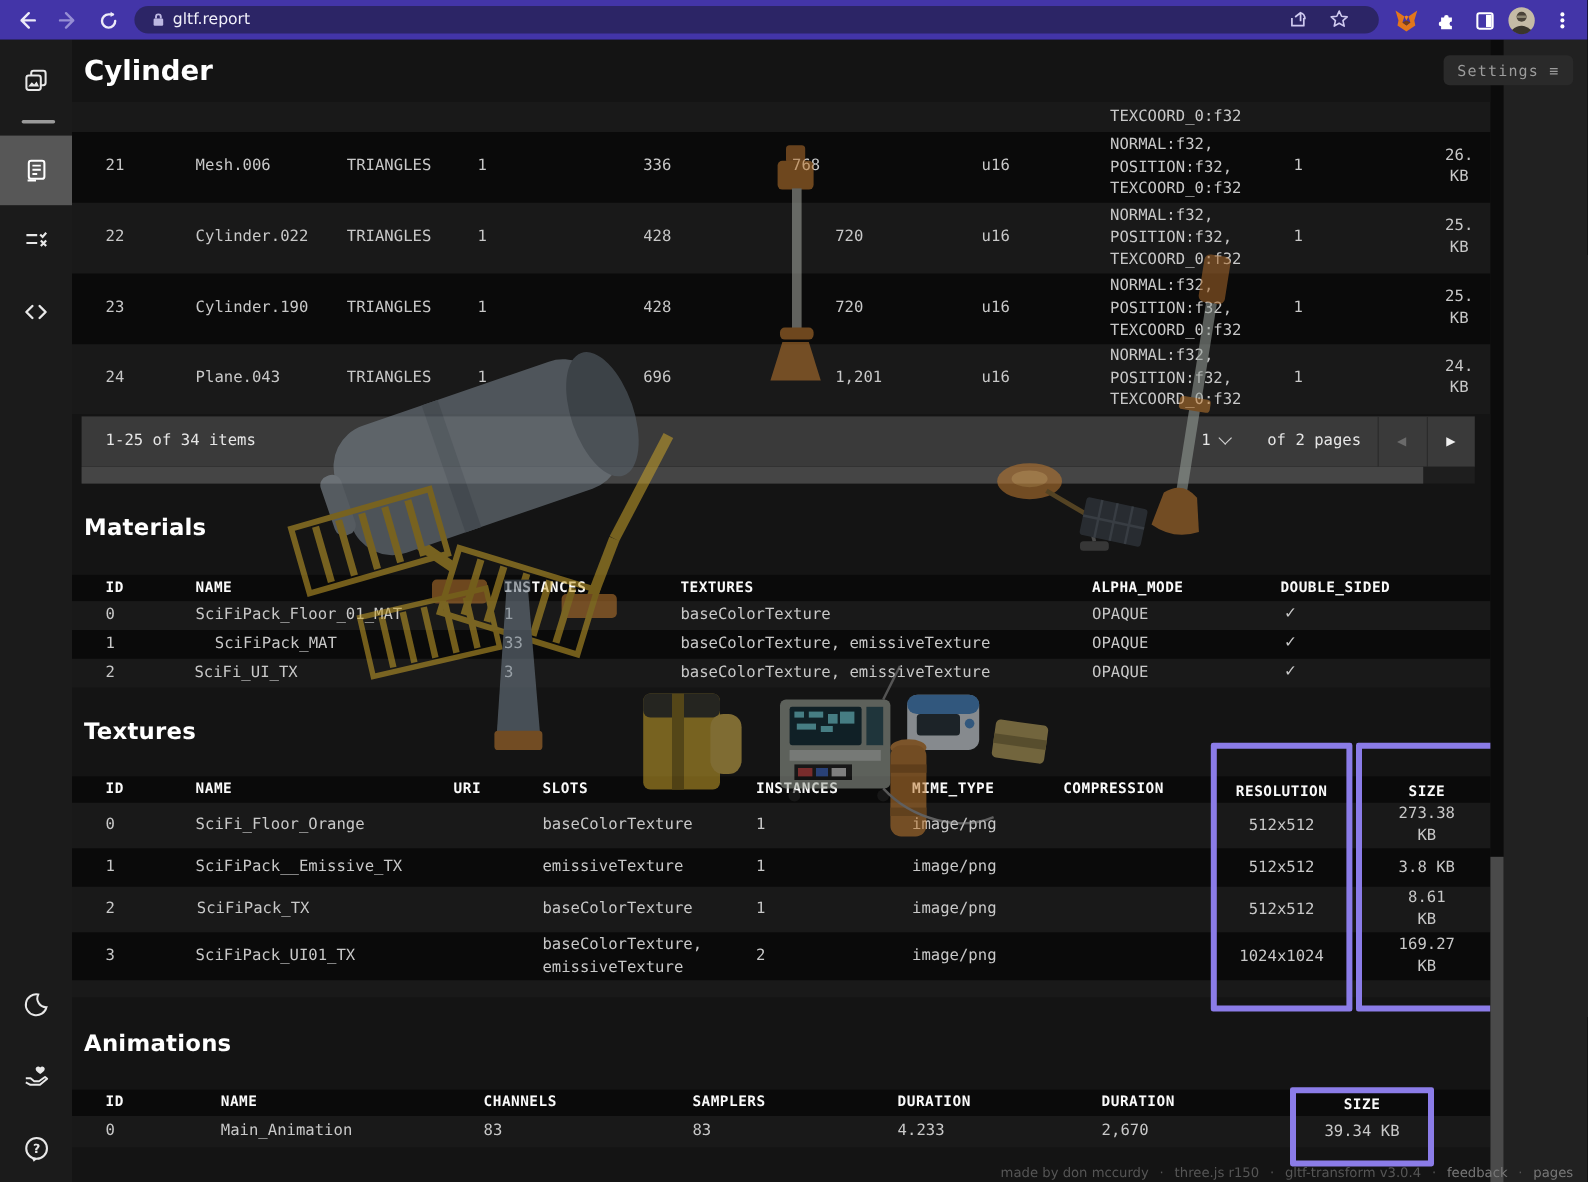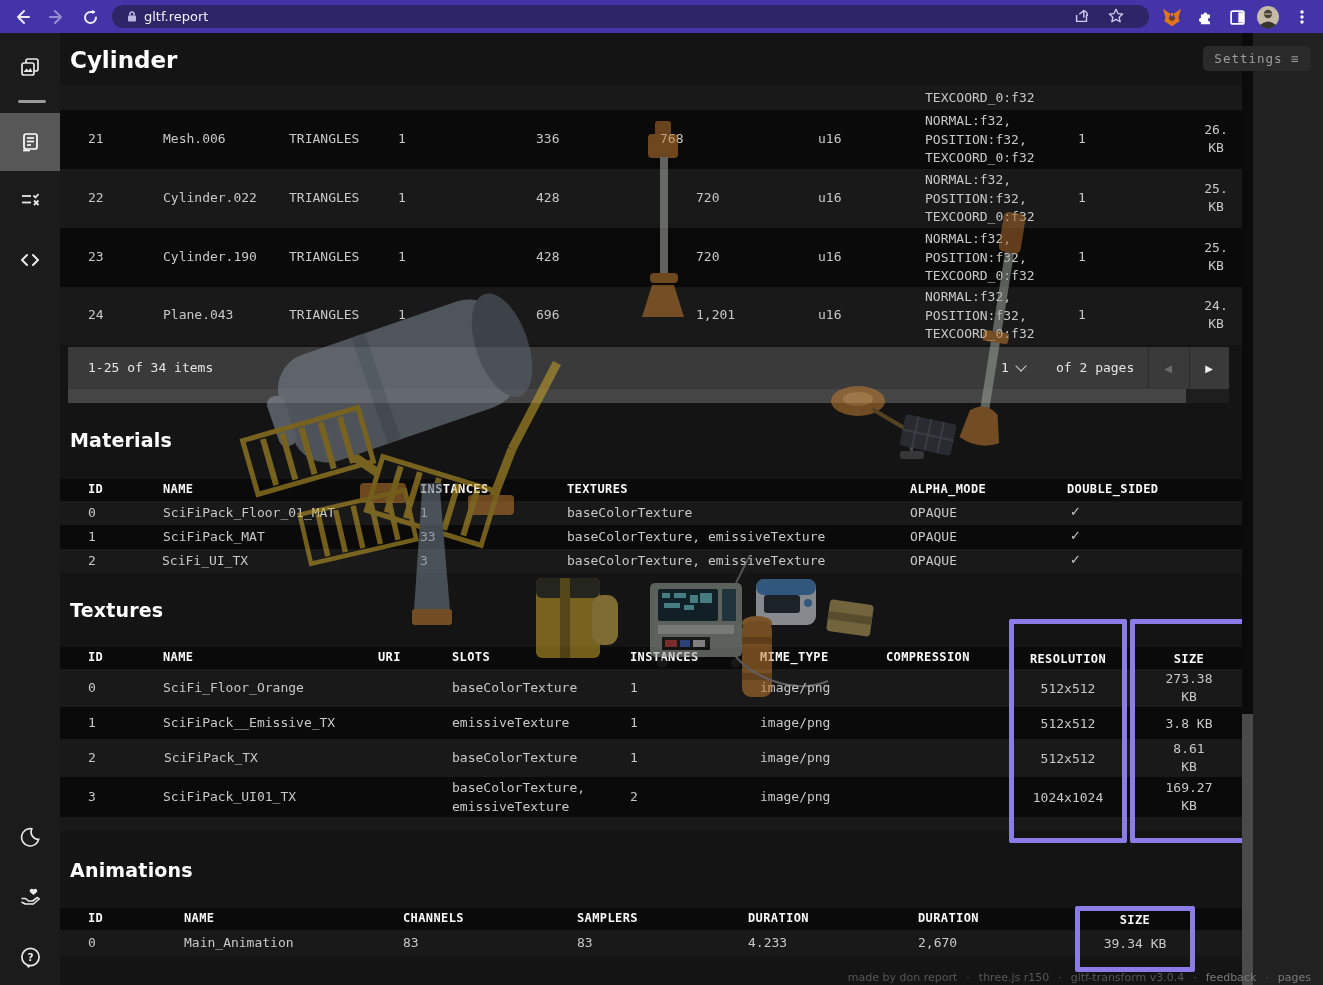--- a/index.html
+++ b/index.html
@@ -214,21 +214,21 @@
       <div class="trow light" style="top:468px;height:24px">
         <span class="cell" style="left:28px;top:4px">0</span>
         <span class="cell" style="left:103px;top:4px">SciFiPack_Floor_01_MAT</span>
         <span class="cell" style="left:360px;top:4px">1</span>
         <span class="cell" style="left:507px;top:4px">baseColorTexture</span>
         <span class="cell" style="left:850px;top:4px">OPAQUE</span>
         <span class="cell" style="left:1010px;top:3px;font-family:'DejaVu Sans',sans-serif">✓</span>
       </div>
       <div class="trow dark" style="top:492px;height:24px">
         <span class="cell" style="left:28px;top:4px">1</span>
-        <span class="cell" style="left:103px;top:4px">SciFiPack_MAT</span>
+        <span class="cell" style="left:119px;top:4px">SciFiPack_MAT</span>
         <span class="cell" style="left:360px;top:4px">33</span>
         <span class="cell" style="left:507px;top:4px">baseColorTexture, emissiveTexture</span>
         <span class="cell" style="left:850px;top:4px">OPAQUE</span>
         <span class="cell" style="left:1010px;top:3px;font-family:'DejaVu Sans',sans-serif">✓</span>
       </div>
       <div class="trow light" style="top:516px;height:24px">
         <span class="cell" style="left:28px;top:4px">2</span>
         <span class="cell" style="left:102px;top:4px">SciFi_UI_TX</span>
         <span class="cell" style="left:360px;top:4px">3</span>
         <span class="cell" style="left:507px;top:4px">baseColorTexture, emissiveTexture</span>
@@ -424,21 +424,21 @@
 
   <div class="abs" id="vscroll">
       <div class="thumb"></div>
     </div>
 
   <div class="abs" id="settings-btn">
     <span>Settings</span>&nbsp;<span>≡</span>
   </div>
 
   <div class="abs" id="footer">
-    <span>made by don report</span>
+    <span>made by don mccurdy</span>
     <span>·</span>
     <span>three.js r150</span>
     <span>·</span>
     <span>gltf-transform v3.0.4</span>
     <span>·</span>
     <a href="#">feedback</a>
     <span>·</span>
     <a href="#">pages</a>
   </div>
 

